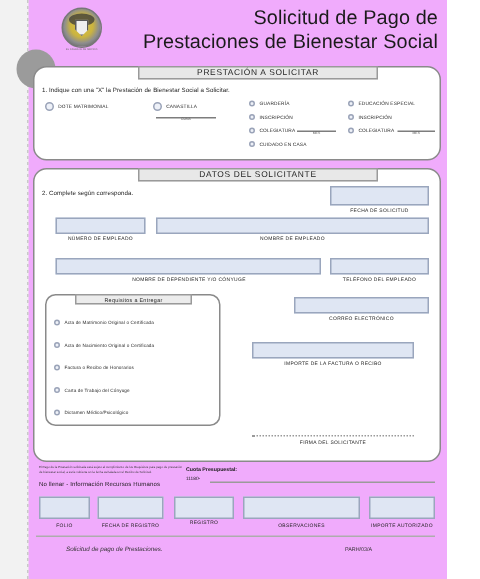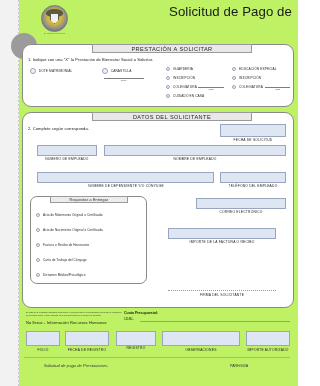--- a/index.html
+++ b/index.html
@@ -4,21 +4,21 @@
 <style>
   html,body{margin:0;padding:0;}
   body{
     width:298px;height:386px;overflow:hidden;
     background:#ffffff;
     font-family:"Liberation Sans", sans-serif;
     color:#2b2b2b;
     position:relative;
   }
   
-  #page{position:absolute;inset:0;background:#bef264;}
+  #page{position:absolute;inset:0;background:#f0abfc;}
   .leftgutter{position:absolute;left:0;top:0;width:19px;height:386px;background:#f2f2f2;}
   .leftrule{position:absolute;left:18px;top:0;width:1px;height:386px;
             background:repeating-linear-gradient(to bottom,#c9c9c9 0 2px,transparent 2px 4px);}
   .gray-dot{position:absolute;left:11px;top:33px;width:26px;height:26px;border-radius:50%;
             background:#9b9b9b;}
   
   .hdr{position:absolute;left:22px;top:2px;right:4px;height:40px;}
   .logo{position:absolute;left:16px;top:3px;width:33px;height:33px;}
   .logo .ring{position:absolute;left:3px;top:0;width:27px;height:27px;border-radius:50%;
       background:radial-gradient(circle at 50% 45%,#d9c24a 0%,#cbb43f 40%,#8e8e8e 62%,#6f6f6f 78%,#555 100%);
@@ -75,20 +75,21 @@
 
   <div class="hdr">
     <div class="logo">
       <div class="ring"></div>
       <div class="eagle"></div>
       <div class="shield"></div>
       <div class="cap">EL COLEGIO DE MÉXICO</div>
     </div>
     <div class="title">
       <div>Solicitud de Pago de</div>
+      <div>Prestaciones de Bienestar Social</div>
     </div>
   </div>
 
   <div class="box" style="left:22px;top:44px;right:4px;height:63px;"></div>
   <div class="boxlegend" style="left:92px;top:44px;width:160px;height:9px;">PRESTACIÓN A SOLICITAR</div>
 
   <div class="q" style="left:28px;top:57px;">1. Indique con una "X" la Prestación de Bienestar Social a Solicitar.</div>
 
   <div class="opt" style="left:30px;top:68px;">
     <span class="bubble"></span>

